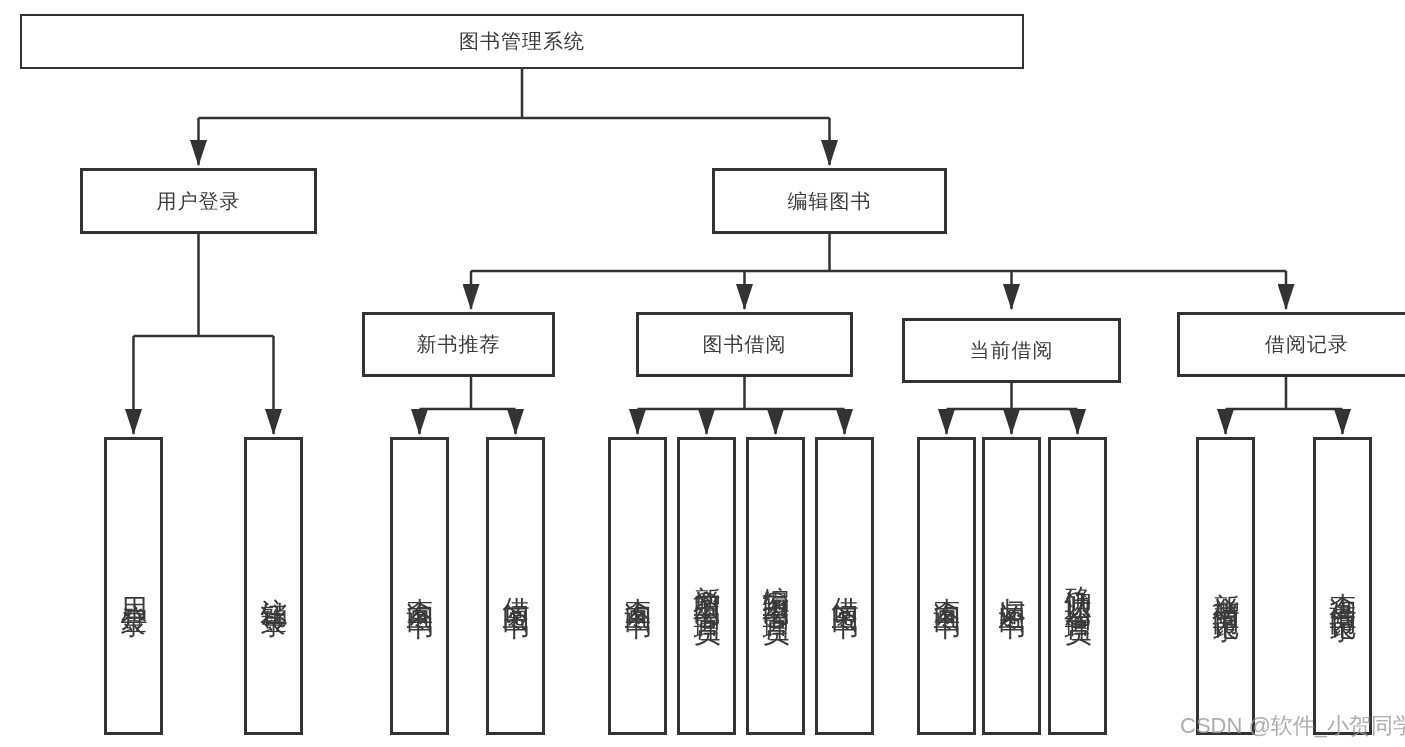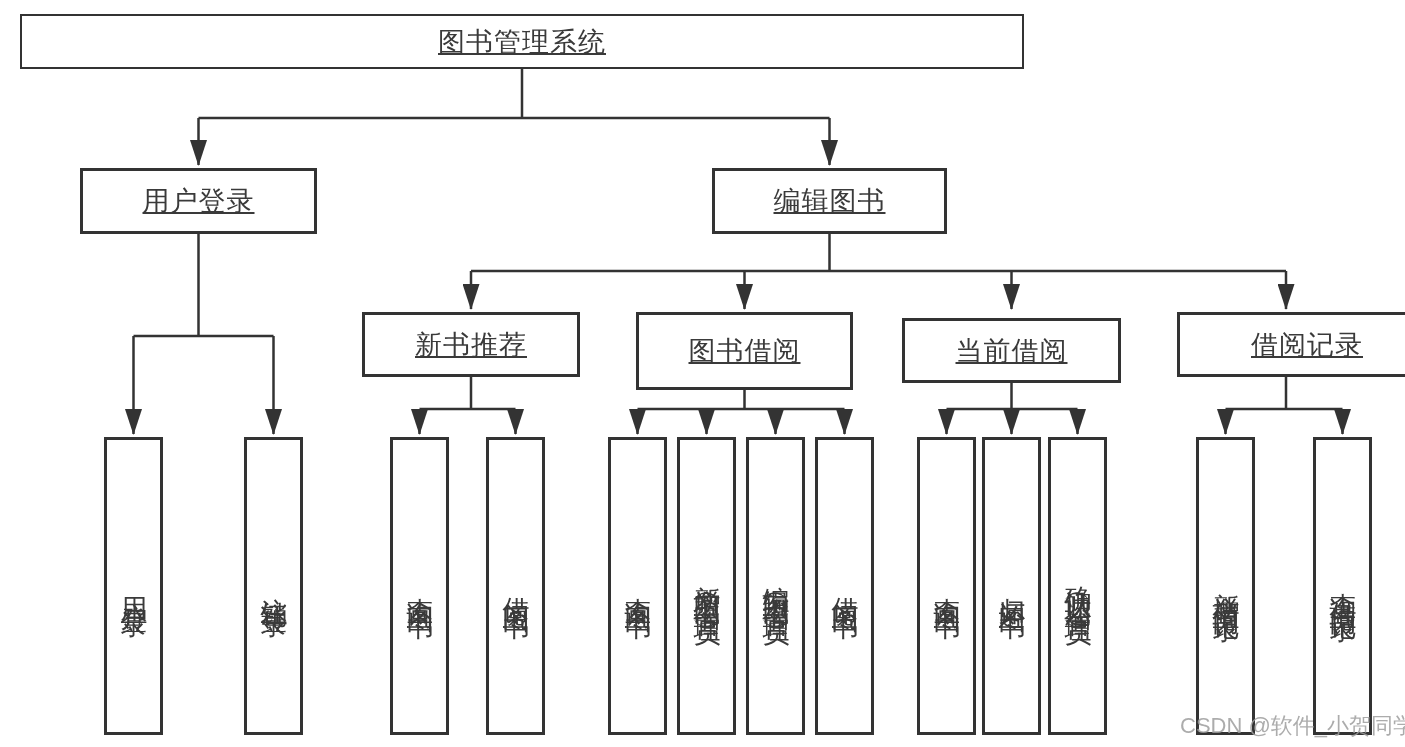--- a/index.html
+++ b/index.html
@@ -23,24 +23,23 @@
     background: #ffffff;
     border: 3px solid #333333;
     display: flex;
     align-items: center;
     justify-content: center;
     color: #3a3a3a;
     z-index: 2;
   }
   .node.root { border-width: 2.5px; }
   .h-label {
-    font-size: 27px;
+    font-size: 20px;
     letter-spacing: 1px;
     white-space: nowrap;
-    text-decoration: underline;
   }
   .node.leaf { width: 59px; height: 298px; top: 437px; }
   .v-label {
     writing-mode: vertical-lr;
     text-orientation: mixed;
     font-size: 27px;
     letter-spacing: 5px;
     line-height: 1;
     white-space: nowrap;
   }
@@ -119,24 +118,24 @@
     <span class="h-label">图书管理系统</span>
   </div>
 
   <div class="node" style="left:80px; top:168px; width:237px; height:66px;">
     <span class="h-label">用户登录</span>
   </div>
   <div class="node" style="left:712px; top:168px; width:235px; height:66px;">
     <span class="h-label">编辑图书</span>
   </div>
 
-  <div class="node" style="left:362px; top:312px; width:218px; height:65px;">
+  <div class="node" style="left:362px; top:312px; width:193px; height:65px;">
     <span class="h-label">新书推荐</span>
   </div>
-  <div class="node" style="left:636px; top:312px; width:217px; height:78px;">
+  <div class="node" style="left:636px; top:312px; width:217px; height:65px;">
     <span class="h-label">图书借阅</span>
   </div>
   <div class="node" style="left:902px; top:312px; width:219px; height:65px;margin-top:6px;">
     <span class="h-label">当前借阅</span>
   </div>
   <div class="node" style="left:1177px; top:312px; width:260px; height:65px;">
     <span class="h-label">借阅记录</span>
   </div>
 
   <div class="node leaf" style="left:104px;">

